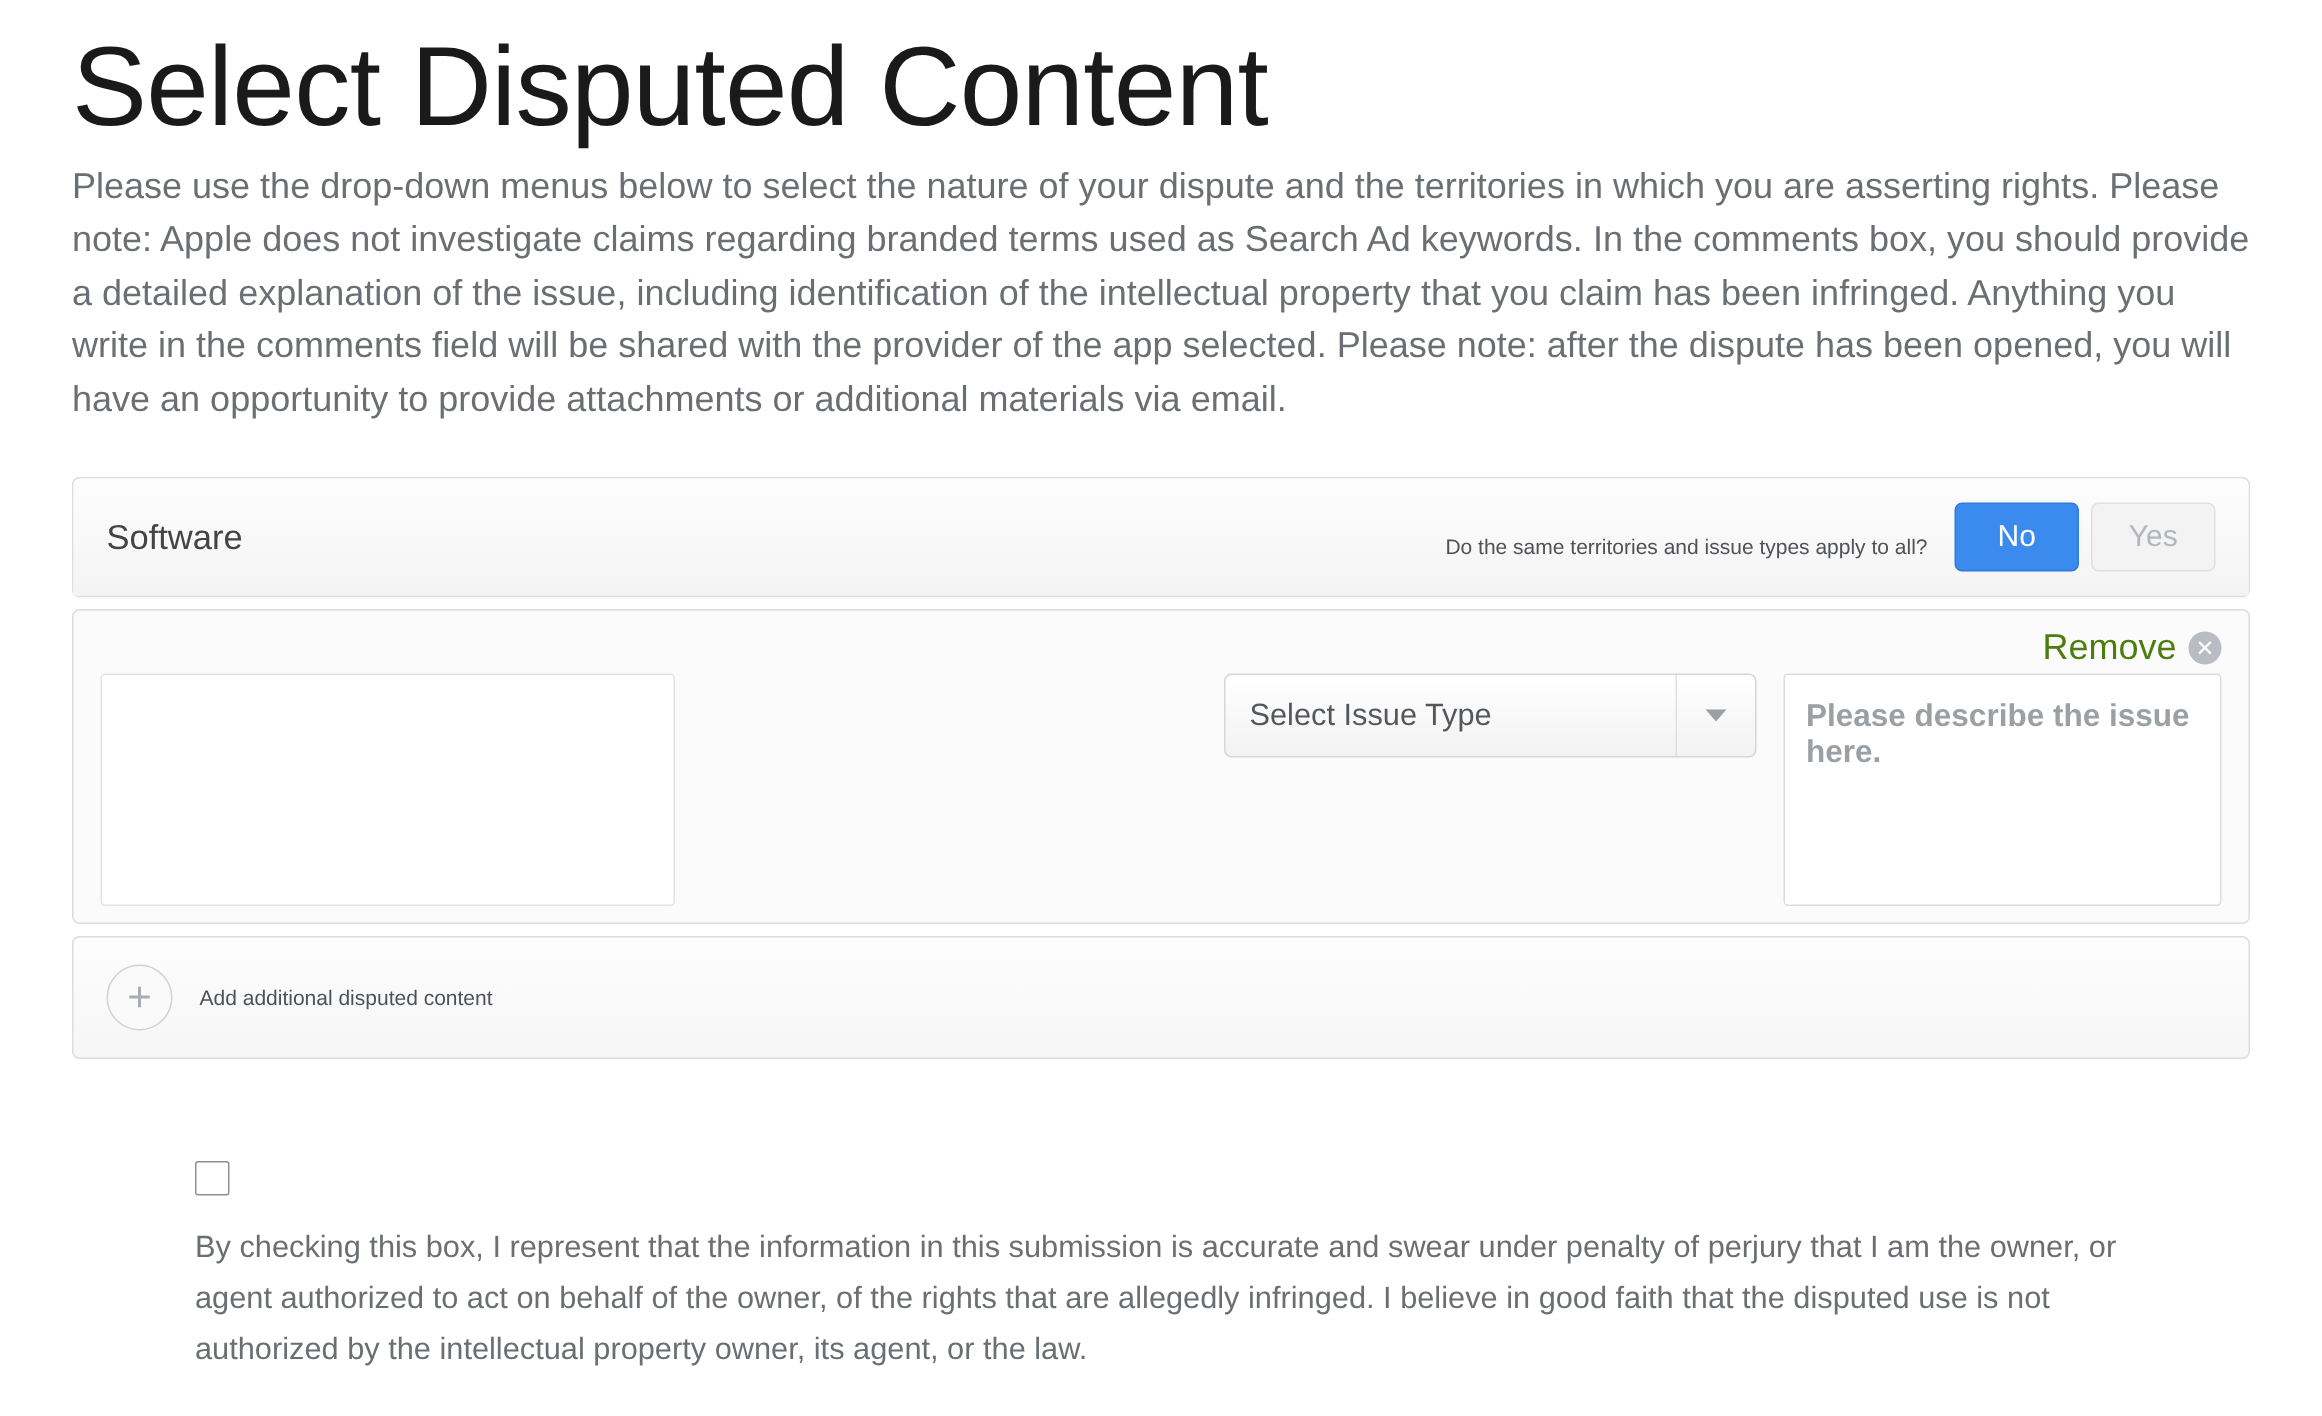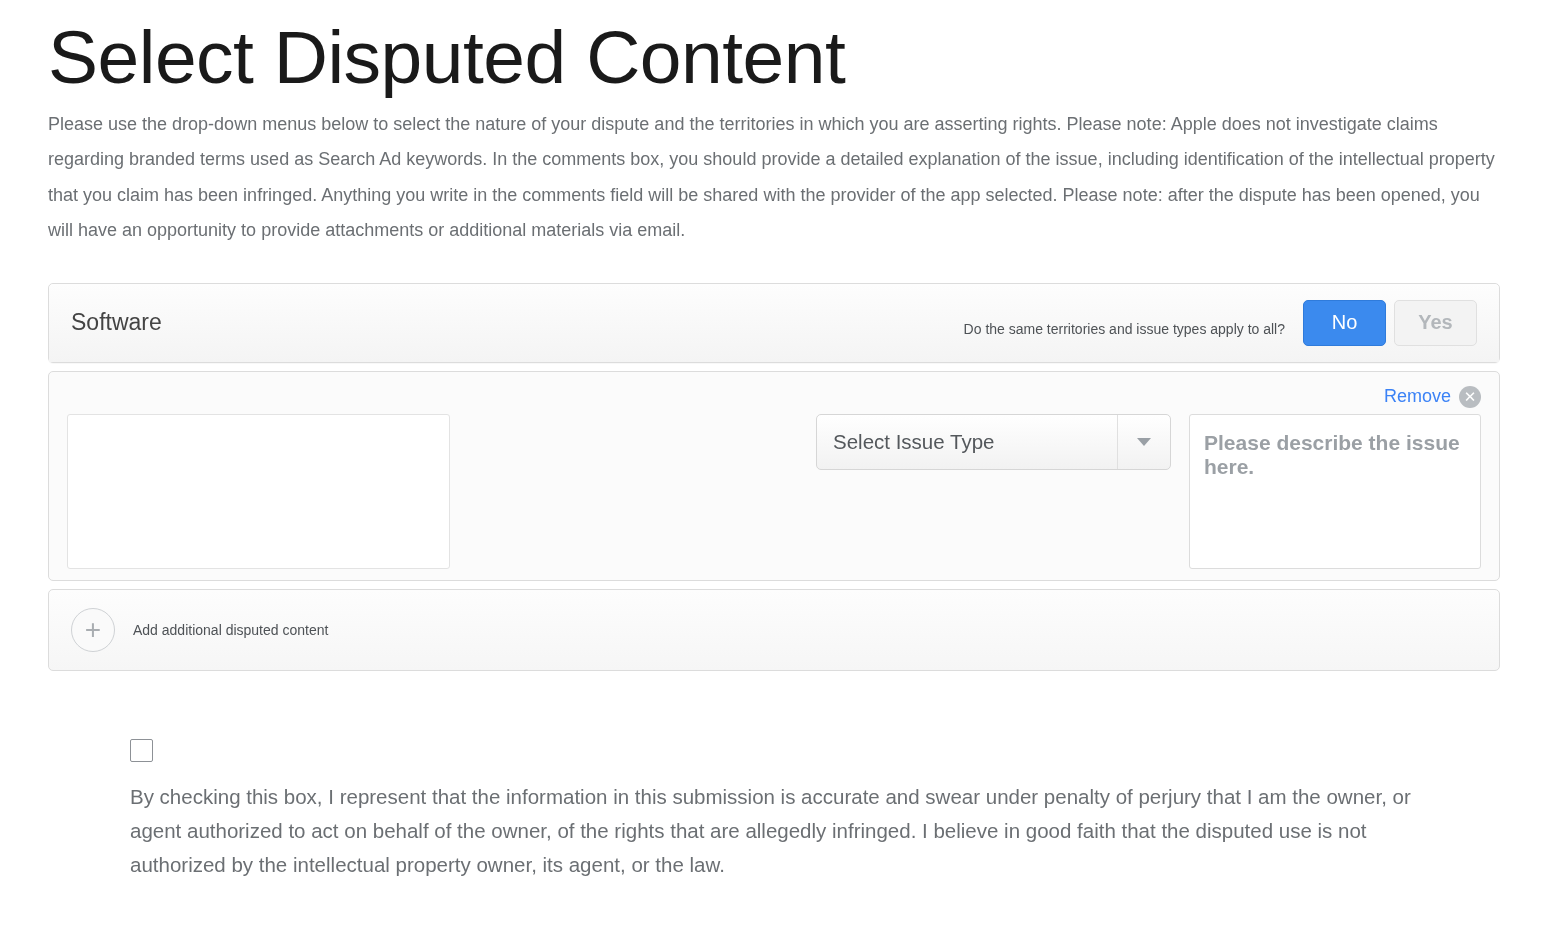--- a/index.html
+++ b/index.html
@@ -23,21 +23,21 @@
   }
   .page-title {
     font-size: 75px;
     font-weight: 400;
     color: #1a1a1a;
     letter-spacing: -0.5px;
     margin: 18px 0 10px 0;
     line-height: 1.05;
   }
   .intro {
-    font-size: 18px;
+    font-size: 24px;
     line-height: 35.5px;
     color: #6b6f73;
     max-width: 1470px;
     margin: 0 0 34px 0;
     font-weight: 400;
   }
 
   
   .card {
     border: 1px solid #dcdcdc;
@@ -78,21 +78,20 @@
     width: 83px;
     height: 46px;
     border-radius: 5px;
     font-size: 20px;
     display: flex;
     align-items: center;
     justify-content: center;
     box-sizing: border-box;
     cursor: pointer;
     user-select: none;
-    font-weight: bold;
   }
   .toggle-btn.on {
     background: #3b8aee;
     color: #ffffff;
     border: 1px solid #2f7bdb;
     font-weight: 400;
   }
   .toggle-btn.off {
     background: #f3f3f3;
     color: #b3b7bb;
@@ -112,22 +111,22 @@
   }
   .remove-row {
     display: flex;
     align-items: center;
     justify-content: flex-end;
     gap: 8px;
     height: 22px;
     margin-bottom: 6px;
   }
   .remove-label {
-    font-size: 18px;
-    color: #3b82f6;
+    font-size: 24px;
+    color: #4d7c0f;
     cursor: pointer;
     margin-left: 36px;
   }
   .remove-icon {
     width: 22px;
     height: 22px;
     border-radius: 50%;
     background: #b9bdc1;
     color: #ffffff;
     display: inline-flex;

